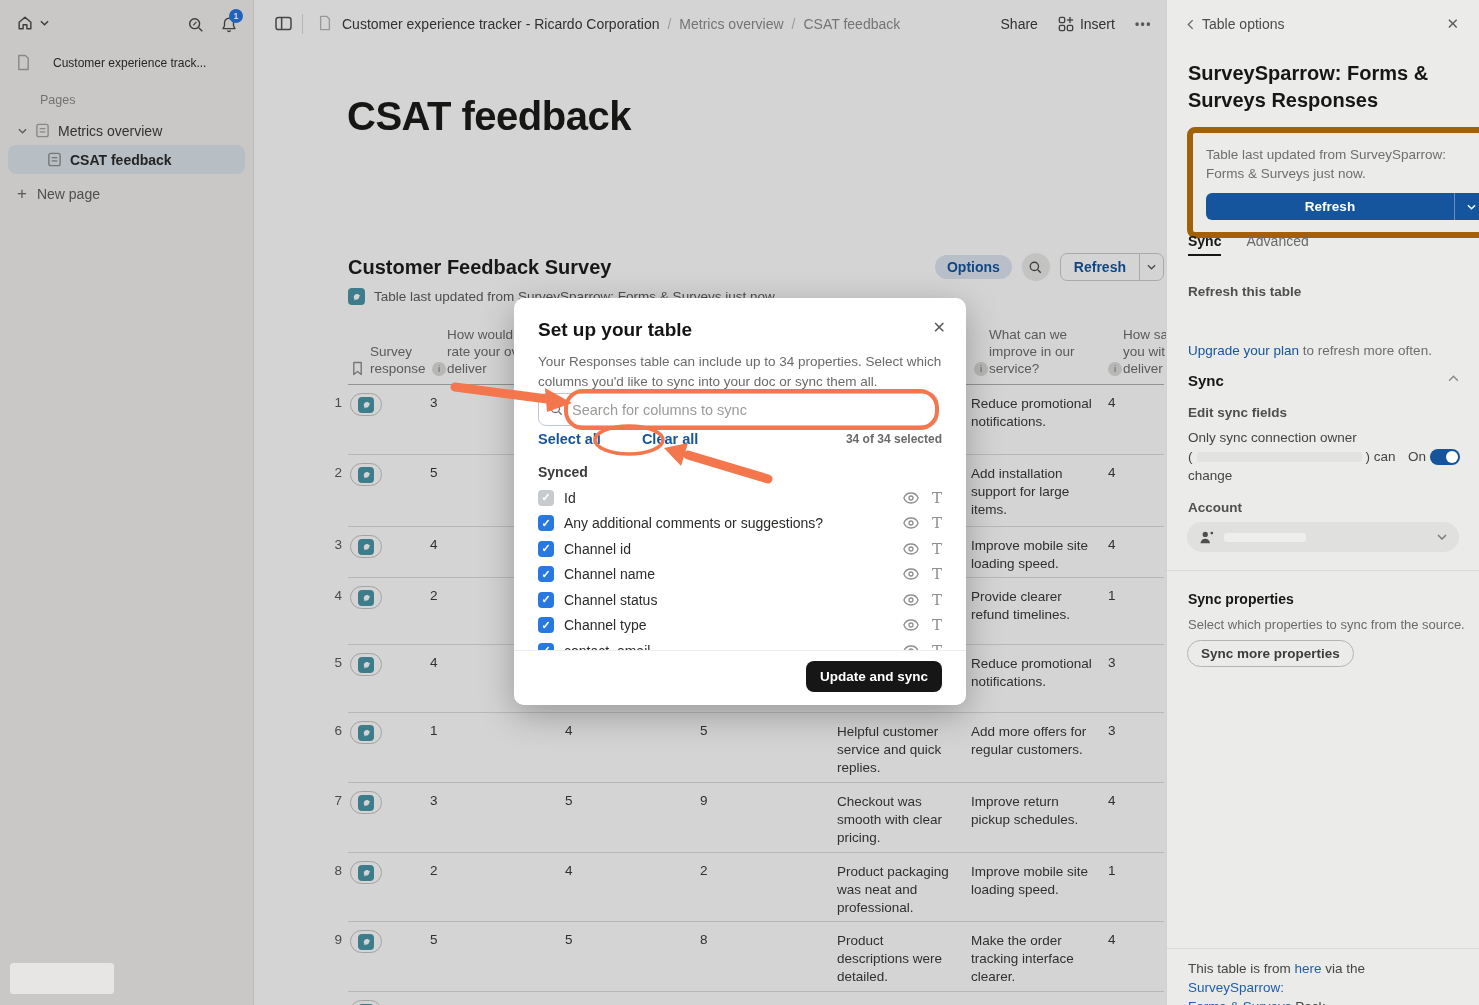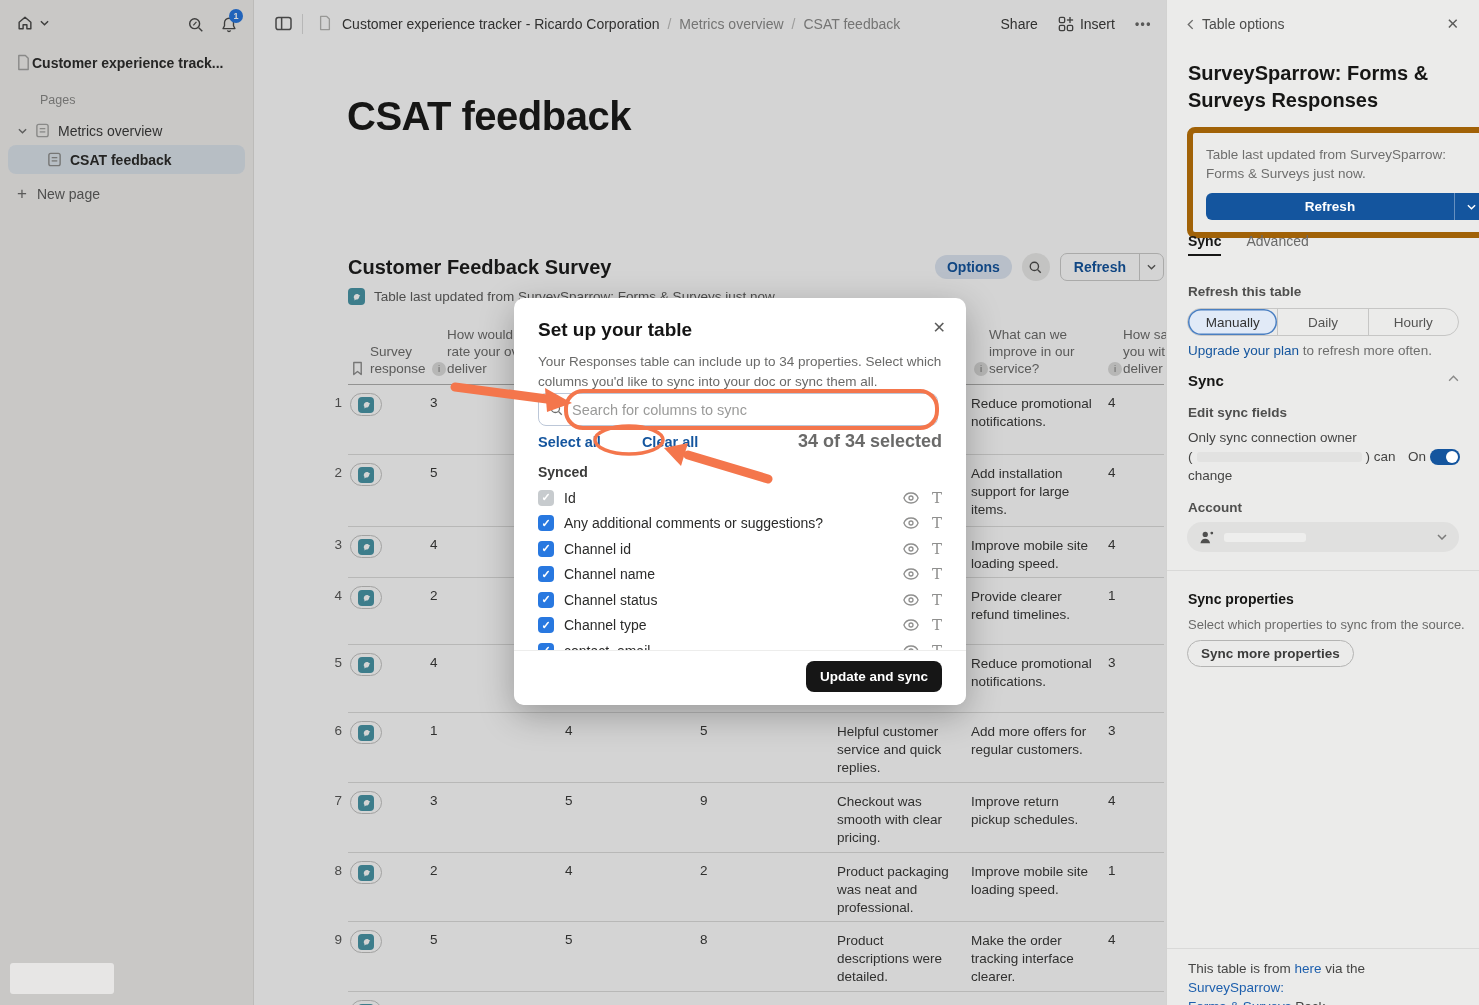--- a/index.html
+++ b/index.html
@@ -6,21 +6,21 @@
   html,body { width:1479px; height:1005px; }
   body { font-family:"Liberation Sans", sans-serif; background:#fff; }
   .app { position:relative; width:1479px; height:1005px; overflow:hidden; background:#fff; }
 
   
   .sidebar { position:absolute; left:0; top:0; width:254px; height:1005px; background:#f2f1ef; border-right:1px solid #e2e1df; }
   .sb-home { position:absolute; left:16px; top:14px; display:flex; align-items:center; gap:6px; color:#4a4a49; }
   .sb-search { position:absolute; left:187px; top:16px; color:#4a4a49; }
   .sb-bell { position:absolute; left:220px; top:16px; color:#4a4a49; }
   .sb-badge { position:absolute; left:9px; top:-7px; width:14px; height:14px; border-radius:50%; background:var(--checkbox_blue,#2878e0); color:#fff; font-size:9px; font-weight:bold; display:flex; align-items:center; justify-content:center; }
-  .sb-doc { position:absolute; left:16px; top:54px; display:flex; align-items:center; gap:1px; font-size:14px; font-weight:bold; color:#2e2e2d; }
+  .sb-doc { position:absolute; left:16px; top:54px; display:flex; align-items:center; gap:22px; font-size:12px; font-weight:normal; color:#2e2e2d; }
   .sb-pages { position:absolute; left:40px; top:93px; font-size:12.5px; color:#8a8a88; }
   .sb-item { position:absolute; left:8px; right:8px; height:29px; display:flex; align-items:center; gap:8px; font-size:14px; color:#3c3c3b; border-radius:8px; }
   .sb-item.metrics { top:116px; padding-left:10px; }
   .sb-item.csat { top:145px; padding-left:39px; background:#dde5ec; font-weight:bold; color:#2c2c2b; }
   .sb-new { position:absolute; left:17px; top:184px; display:flex; align-items:center; gap:10px; font-size:14px; color:#5e5e5d; }
   .sb-plus { font-size:17px; color:#6d6d6c; }
 
   
   .topbar { position:absolute; left:254px; top:0; width:912px; height:48px; background:#fff; }
   .tb-toggle { position:absolute; left:21px; top:16px; color:#555; }
@@ -67,21 +67,21 @@
   .modal { position:absolute; left:514px; top:298px; width:452px; height:407px; background:#fff; border-radius:10px; box-shadow:0 10px 35px rgba(0,0,0,0.28); z-index:60; overflow:hidden; }
   .m-title { position:absolute; left:24px; top:21px; font-size:19px; font-weight:bold; color:#141414; }
   .m-close { position:absolute; right:20px; top:20px; font-size:16px; color:#5c5c5b; }
   .m-desc { position:absolute; left:24px; top:54px; font-size:13.5px; color:#6a6a69; line-height:20px; }
   .m-search { position:absolute; left:24px; top:95px; width:400px; height:33px; border:1.5px solid #bcc7d8; border-radius:8px; display:flex; align-items:center; padding:0 10px; gap:8px; }
   .m-search input { border:none; outline:none; flex:1; font-size:14.5px; color:#333; font-family:"Liberation Sans",sans-serif; background:transparent; }
   .m-search input::placeholder { color:#9a9a99; }
   .m-links { position:absolute; left:24px; right:24px; top:133px; display:flex; align-items:center; font-size:14.5px; }
   .m-link { color:var(--accent_blue,#14559e); font-weight:bold; }
   .m-link.clear { margin-left:41px; }
-  .m-count { margin-left:auto; color:#6a6a69; font-weight:bold; font-size:18px; }
+  .m-count { margin-left:auto; color:#6a6a69; font-weight:bold; font-size:12px; }
   .m-synced { position:absolute; left:24px; top:166px; font-size:14px; font-weight:bold; color:#3b3b3a; }
   .m-list { position:absolute; left:24px; right:24px; top:187px; }
   .m-row { display:flex; align-items:center; height:25.5px; gap:10px; }
   .cb { width:16px; height:16px; border-radius:4px; background:var(--checkbox_blue,#2878e0); display:flex; align-items:center; justify-content:center; flex:none; }
   .cb .tick { color:#fff; font-size:11px; font-weight:bold; line-height:1; }
   .cb.disabled { background:#c7cbce; }
   .m-label { font-size:14px; color:#2b2b2a; flex:1; white-space:nowrap; }
   .m-icons { display:flex; align-items:center; gap:13px; color:#8f8f8e; }
   .t-ic { font-family:"DejaVu Serif", serif; font-size:15px; color:#8f8f8e; }
   .m-footer { position:absolute; left:0; right:0; bottom:0; height:55px; background:#fff; border-top:1px solid #ededec; border-radius:0 0 10px 10px; z-index:5; }
@@ -599,25 +599,20 @@
         </span>
       </div>
     </div>
 
     <div class="p-tabs">
       <span class="p-tab active">Sync</span>
       <span class="p-tab">Advanced</span>
     </div>
 
     <div class="p-sec-label" style="top:284px;">Refresh this table</div>
-    <div class="p-seg">
-      <span class="p-seg-item active">Manually</span>
-      <span class="p-seg-item">Daily</span>
-      <span class="p-seg-item">Hourly</span>
-    </div>
     <div class="p-upgrade">
       <span class="p-link">Upgrade your plan</span><span> to refresh more often.</span>
     </div>
 
     <div class="p-sync-head">Sync</div>
     <span class="p-collapse">
       <svg class="ic" width="11" height="7" viewBox="0 0 12 8">
           <polyline points="1,6.5 6,1.5 11,6.5" fill="none" stroke="currentColor" stroke-width="1.6"></polyline>
         </svg>
     </span>

